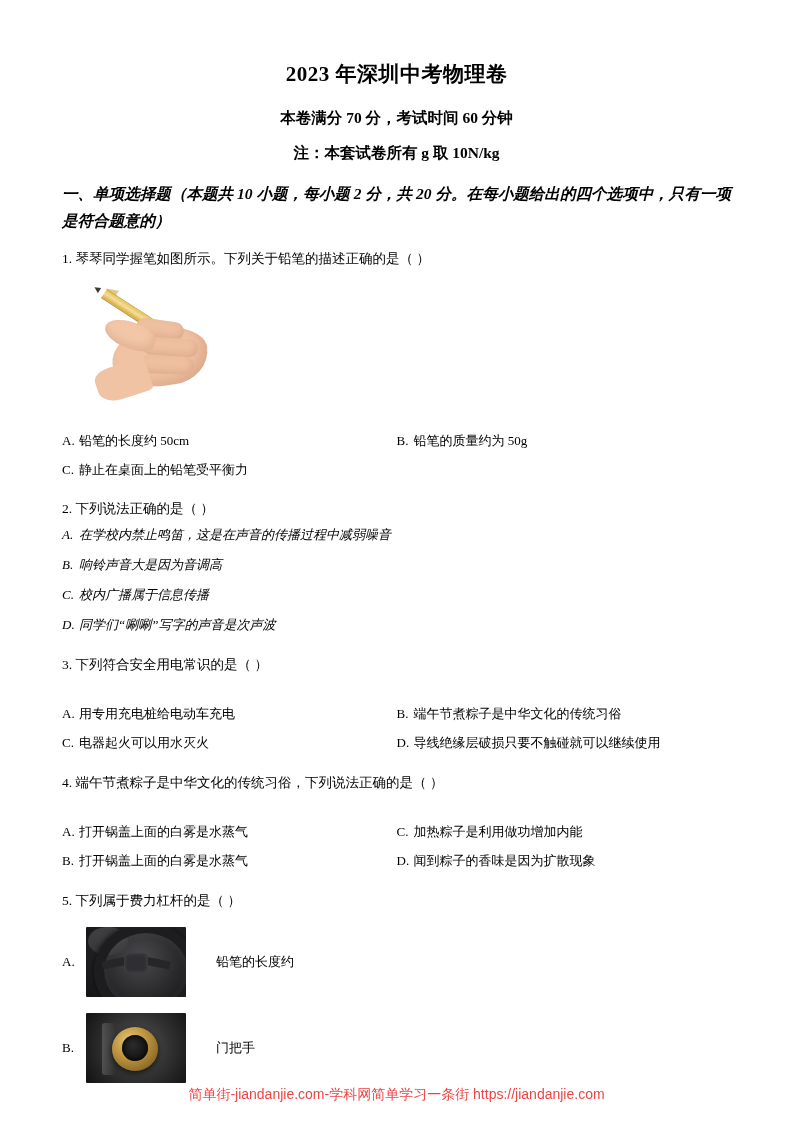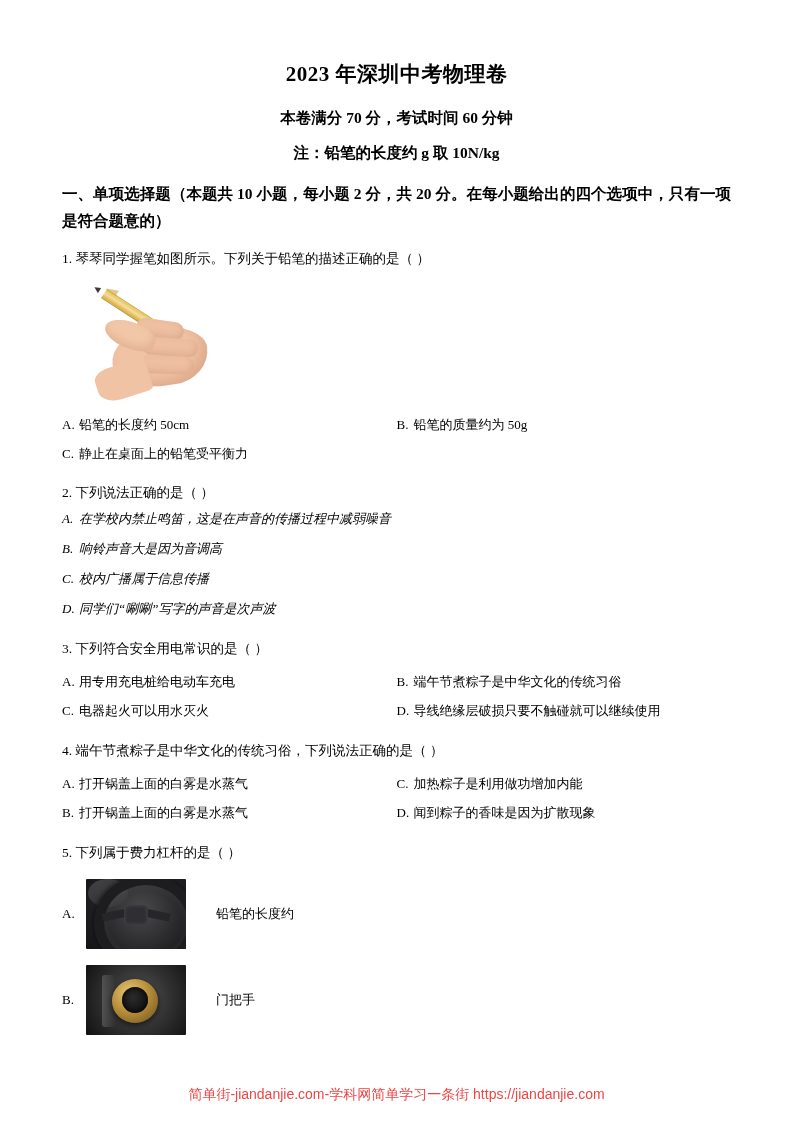--- a/index.html
+++ b/index.html
@@ -40,33 +40,34 @@
     font-size: 15.5px;
     font-weight: bold;
     margin-top: 14px;
   }
   .section-head {
     font-size: 15.5px;
     font-weight: bold;
     line-height: 1.75;
     margin-top: 16px;
     text-align: justify;
+    font-style: italic;
   }
   .q {
     font-size: 13.5px;
     line-height: 1.6;
     margin-top: 14px;
   }
   .q-stem {
     font-size: 13.5px;
   }
   .opts-2col {
     display: flex;
     flex-wrap: wrap;
-    margin-top: 8px;
+    margin-top: 24px;
   }
   .opts-2col .opt {
     width: 50%;
     box-sizing: border-box;
     font-size: 13px;
     line-height: 2.25;
     padding-right: 8px;
   }
   .opts-1col .opt {
     font-size: 13px;
@@ -296,21 +297,21 @@
     font-family: "Liberation Sans", sans-serif;
   }
 </style>
 </head>
 <body>
 
 <div class="page">
 
   <div class="doc-title">2023 年深圳中考物理卷</div>
   <div class="sub-line">本卷满分 70 分，考试时间 60 分钟</div>
-  <div class="sub-line2">注：铅笔的长度约 g 取 10N/kg</div>
+  <div class="sub-line2">注：本套试卷所有 g 取 10N/kg</div>
 
   <div class="section-head">一、单项选择题（本题共 10 小题，每小题 2 分，共 20 分。在每小题给出的四个选项中，只有一项是符合题意的）</div>
 
   <div class="q">
     <div class="q-stem">1. 琴琴同学握笔如图所示。下列关于铅笔的描述正确的是（      ）</div>
     <div class="fig-pencil">
       <div class="pencil-tip"></div>
       <div class="pencil-lead"></div>
       <div class="pencil-body"></div>
       <div class="pencil-eraser"></div>

